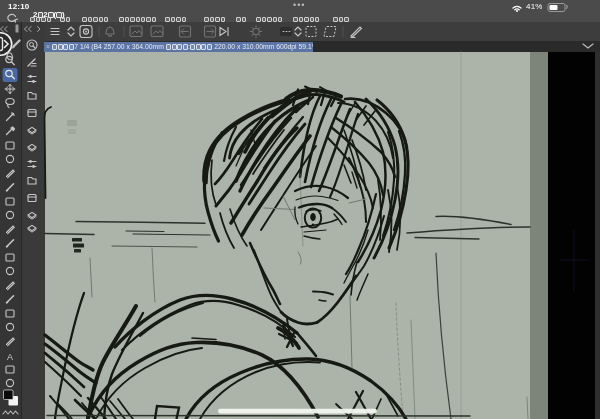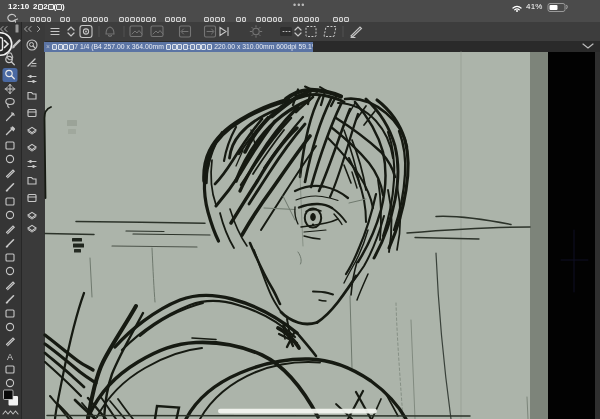--- a/index.html
+++ b/index.html
@@ -25,21 +25,21 @@
 <div class="abs" id="col1"></div>
 <div class="abs" id="col2"></div>
 <div class="abs" id="toolbar"></div>
 <div class="abs" id="tabbar"></div>
 <div class="abs" id="canvas"></div>
 <div class="abs" id="midstrip"></div>
 <div class="abs" id="blackpane"></div>
 <div class="abs" id="redge"></div>
 
 <div class="abs st" style="left:8px;top:2px;">12:10</div>
-<div class="abs st" style="left:33px;top:2px;text-align:center;">2<i class="tofu" style="margin:0"></i>2<i class="tofu" style="margin:0"></i>(<i class="tofu" style="margin:0"></i>)</div>
+<div class="abs st" style="left:33px;top:10px;text-align:center;">2<i class="tofu" style="margin:0"></i>2<i class="tofu" style="margin:0"></i>(<i class="tofu" style="margin:0"></i>)</div>
 <div class="abs" style="left:293px;top:0px;color:#b9b9b9;font-size:9px;letter-spacing:1px;">•••</div>
 <div class="abs st" style="left:526px;top:2px;font-weight:normal;">41%</div>
 
 <div class="abs mi" id="menurow" style="left:0;top:14px;width:600px;height:8px;">
     <span style="position:absolute;left:30px;top:0;"><i class="tofu sm"></i><i class="tofu sm"></i><i class="tofu sm"></i><i class="tofu sm"></i></span>
     <span style="position:absolute;left:60px;top:0;"><i class="tofu sm"></i><i class="tofu sm"></i></span>
     <span style="position:absolute;left:82px;top:0;"><i class="tofu sm"></i><i class="tofu sm"></i><i class="tofu sm"></i><i class="tofu sm"></i><i class="tofu sm"></i></span>
     <span style="position:absolute;left:119px;top:0;"><i class="tofu sm"></i><i class="tofu sm"></i><i class="tofu sm"></i><i class="tofu sm"></i><i class="tofu sm"></i><i class="tofu sm"></i><i class="tofu sm"></i></span>
     <span style="position:absolute;left:165px;top:0;"><i class="tofu sm"></i><i class="tofu sm"></i><i class="tofu sm"></i><i class="tofu sm"></i></span>
     <span style="position:absolute;left:204px;top:0;"><i class="tofu sm"></i><i class="tofu sm"></i><i class="tofu sm"></i><i class="tofu sm"></i></span>

